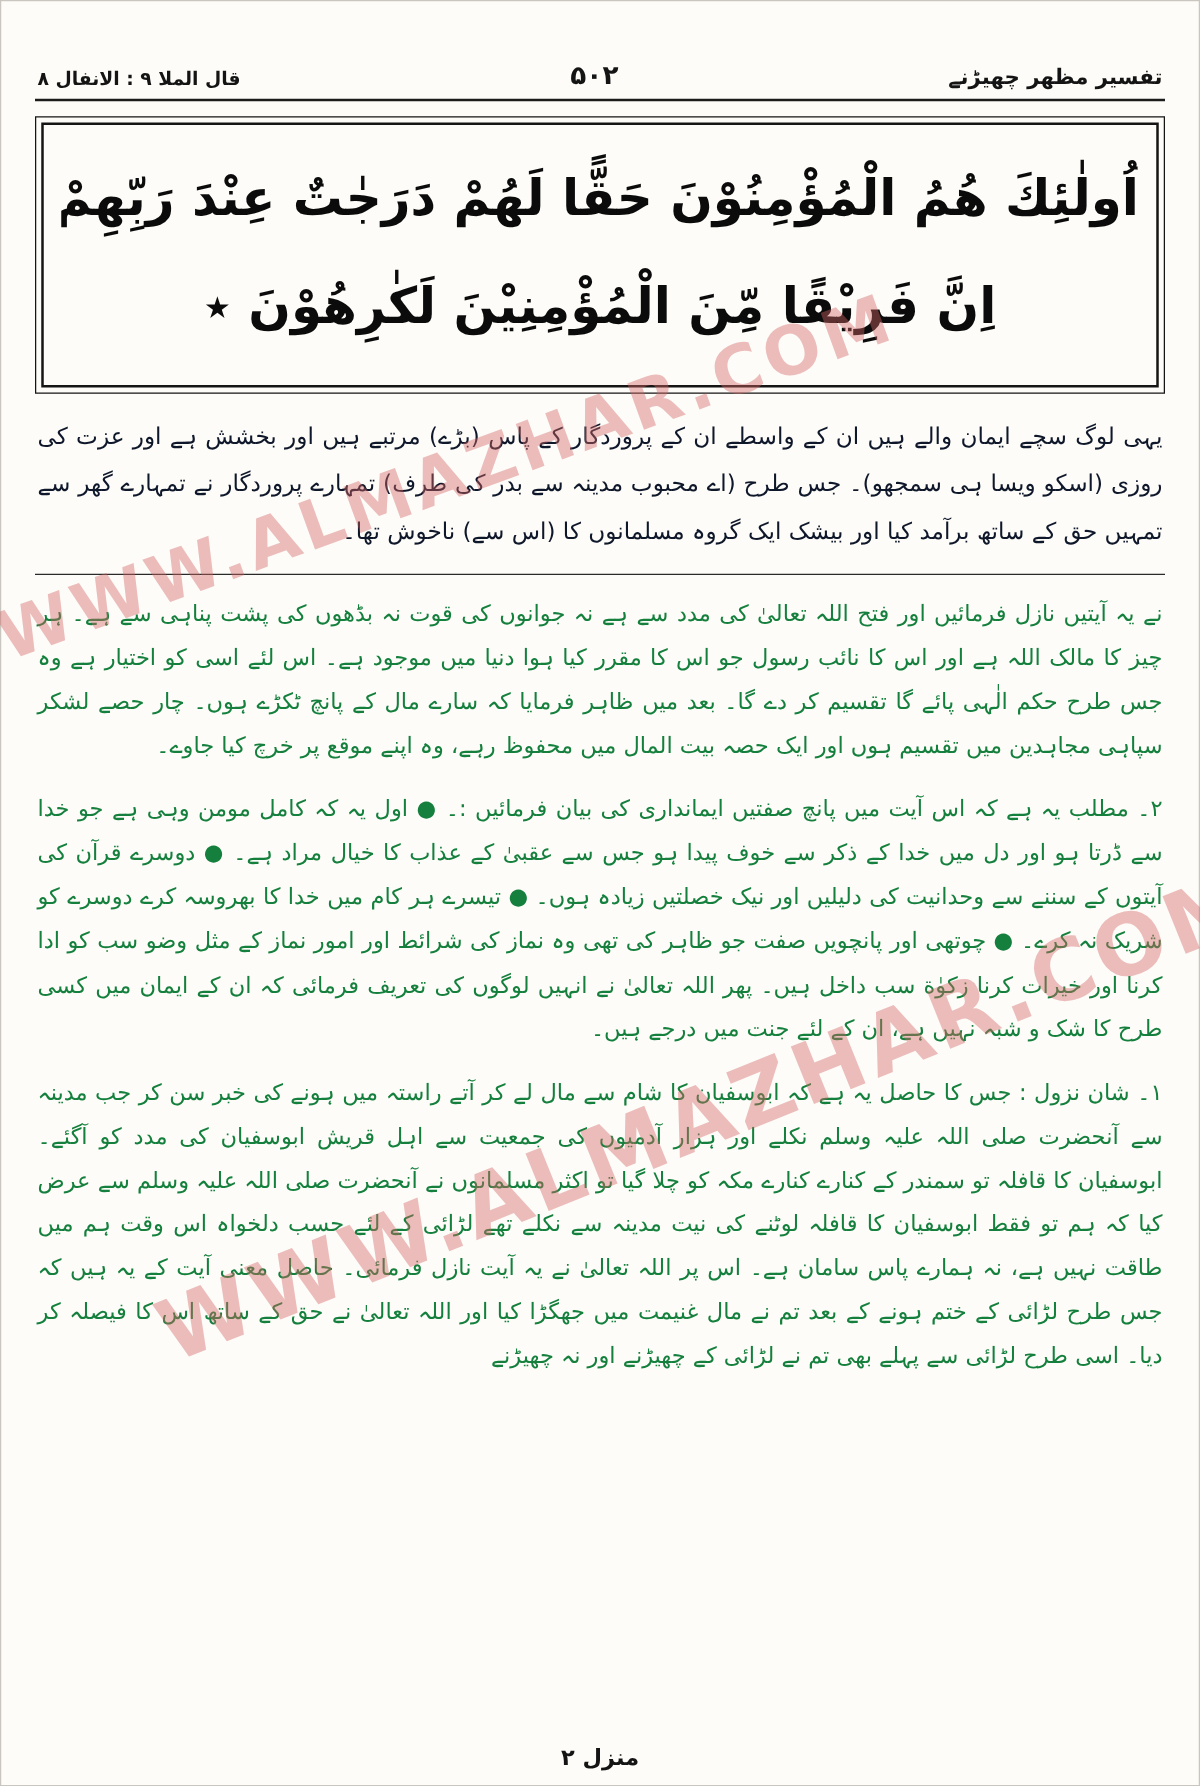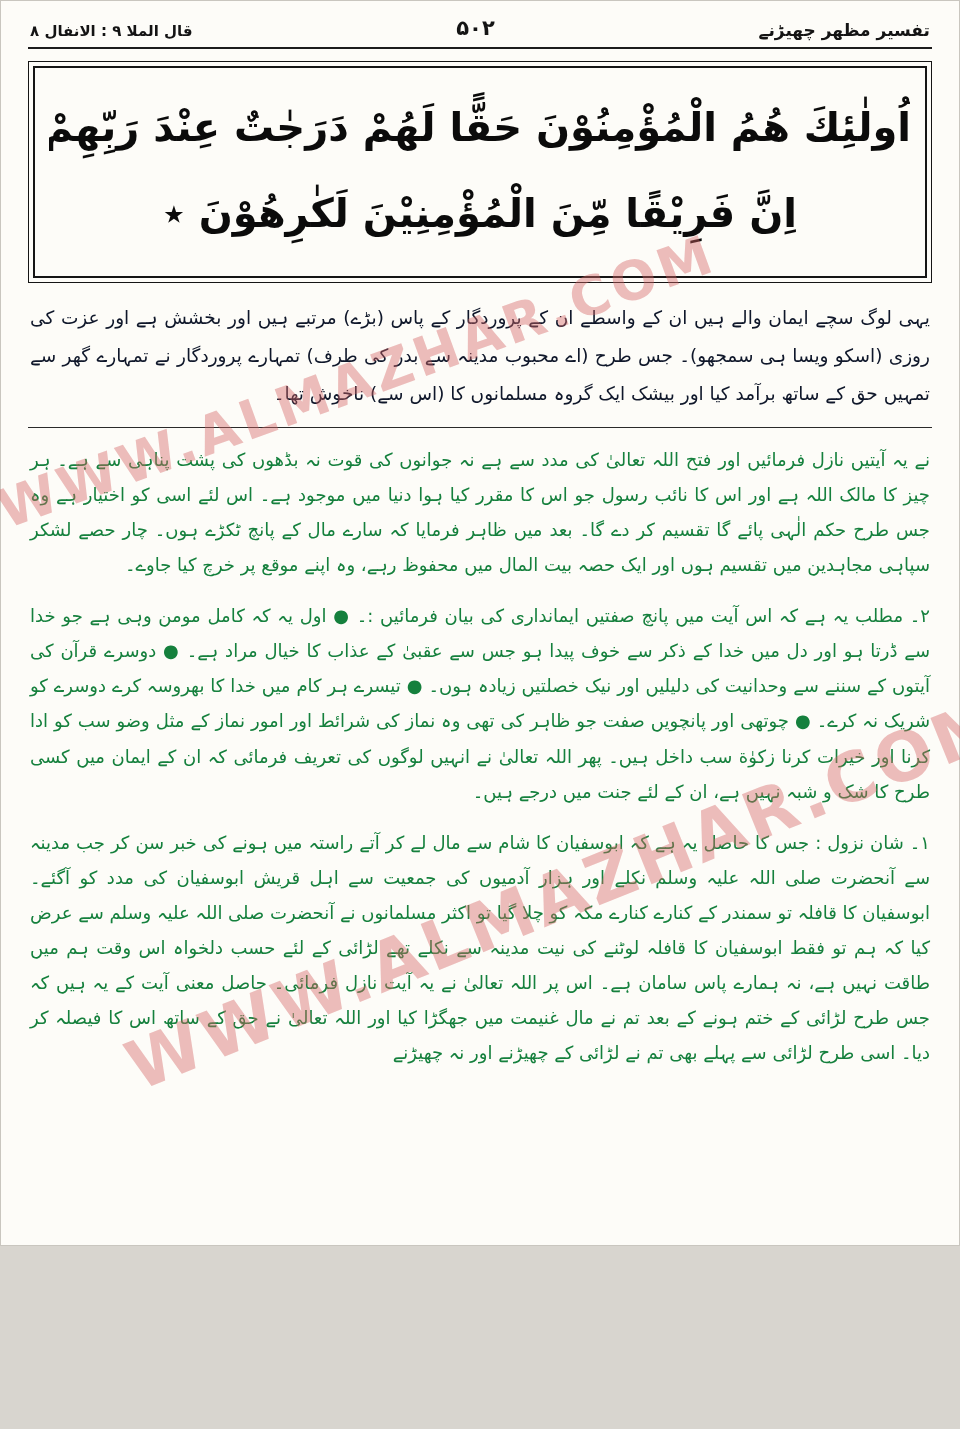--- a/index.html
+++ b/index.html
@@ -4,36 +4,36 @@
 <style>
   * { margin: 0; padding: 0; box-sizing: border-box; }
   html, body { width: 960px; }
   body {
     background: #d8d5cf;
     font-family: "DejaVu Sans", sans-serif;
   }
   .page {
     position: relative;
     width: 960px;
-    height: 1246px;
+    height: 1429px;
     background: #fdfcf8;
     overflow: hidden;
     padding: 8px 26px 0;
     box-shadow: inset 0 0 0 1px #c9c6bf;
   }
   
   .page-header {
     display: flex;
     justify-content: space-between;
     align-items: flex-end;
     padding: 8px 4px 4px;
     color: #141414;
   }
   .hdr-left  { font-size: 15px; font-weight: bold; direction: rtl; }
-  .hdr-center{ font-size: 21px; font-weight: bold; }
+  .hdr-center{ font-size: 21px; font-weight: bold; margin-top: 32px; }
   .hdr-right { font-size: 17px; font-weight: bold; direction: rtl; }
   .hdr-rule  { border-top: 2px solid #1c1c1c; margin: 3px 2px 12px; }
   
   .quran-frame { border: 1px solid #151515; padding: 4px; margin: 0 2px; background: #fdfcf8; }
   .quran-inner {
     border: 2px solid #151515;
     padding: 16px 14px 20px;
     text-align: center;
     direction: rtl;
   }
@@ -119,17 +119,20 @@
   <div class="rule"></div>
 
   <p class="body-text">نے یہ آیتیں نازل فرمائیں اور فتح اللہ تعالیٰ کی مدد سے ہے نہ جوانوں کی قوت نہ بڈھوں کی پشت پناہی سے ہے۔ ہر چیز کا مالک اللہ ہے اور اس کا نائب رسول جو اس کا مقرر کیا ہوا دنیا میں موجود ہے۔ اس لئے اسی کو اختیار ہے وہ جس طرح حکم الٰہی پائے گا تقسیم کر دے گا۔ بعد میں ظاہر فرمایا کہ سارے مال کے پانچ ٹکڑے ہوں۔ چار حصے لشکر سپاہی مجاہدین میں تقسیم ہوں اور ایک حصہ بیت المال میں محفوظ رہے، وہ اپنے موقع پر خرچ کیا جاوے۔</p>
 
 
   <p class="body-text">۲۔ مطلب یہ ہے کہ اس آیت میں پانچ صفتیں ایمانداری کی بیان فرمائیں :۔ ● اول یہ کہ کامل مومن وہی ہے جو خدا سے ڈرتا ہو اور دل میں خدا کے ذکر سے خوف پیدا ہو جس سے عقبیٰ کے عذاب کا خیال مراد ہے۔ ● دوسرے قرآن کی آیتوں کے سننے سے وحدانیت کی دلیلیں اور نیک خصلتیں زیادہ ہوں۔ ● تیسرے ہر کام میں خدا کا بھروسہ کرے دوسرے کو شریک نہ کرے۔ ● چوتھی اور پانچویں صفت جو ظاہر کی تھی وہ نماز کی شرائط اور امور نماز کے مثل وضو سب کو ادا کرنا اور خیرات کرنا زکوٰة سب داخل ہیں۔ پھر اللہ تعالیٰ نے انہیں لوگوں کی تعریف فرمائی کہ ان کے ایمان میں کسی طرح کا شک و شبہ نہیں ہے، ان کے لئے جنت میں درجے ہیں۔</p>
 
 
   <p class="body-text">۱۔ شان نزول : جس کا حاصل یہ ہے کہ ابوسفیان کا شام سے مال لے کر آتے راستہ میں ہونے کی خبر سن کر جب مدینہ سے آنحضرت صلی اللہ علیہ وسلم نکلے اور ہزار آدمیوں کی جمعیت سے اہل قریش ابوسفیان کی مدد کو آگئے۔ ابوسفیان کا قافلہ تو سمندر کے کنارے کنارے مکہ کو چلا گیا تو اکثر مسلمانوں نے آنحضرت صلی اللہ علیہ وسلم سے عرض کیا کہ ہم تو فقط ابوسفیان کا قافلہ لوٹنے کی نیت مدینہ سے نکلے تھے لڑائی کے لئے حسب دلخواہ اس وقت ہم میں طاقت نہیں ہے، نہ ہمارے پاس سامان ہے۔ اس پر اللہ تعالیٰ نے یہ آیت نازل فرمائی۔ حاصل معنی آیت کے یہ ہیں کہ جس طرح لڑائی کے ختم ہونے کے بعد تم نے مال غنیمت میں جھگڑا کیا اور اللہ تعالیٰ نے حق کے ساتھ اس کا فیصلہ کر دیا۔ اسی طرح لڑائی سے پہلے بھی تم نے لڑائی کے چھیڑنے اور نہ چھیڑنے</p>
 
+  <footer class="page-footer">
+    <span>منزل ۲</span>
+  </footer>
 
   <div class="watermark wm1">WWW.ALMAZHAR.COM</div>
   <div class="watermark wm2">WWW.ALMAZHAR.COM</div>
 
 </div>
 
 </body></html>

